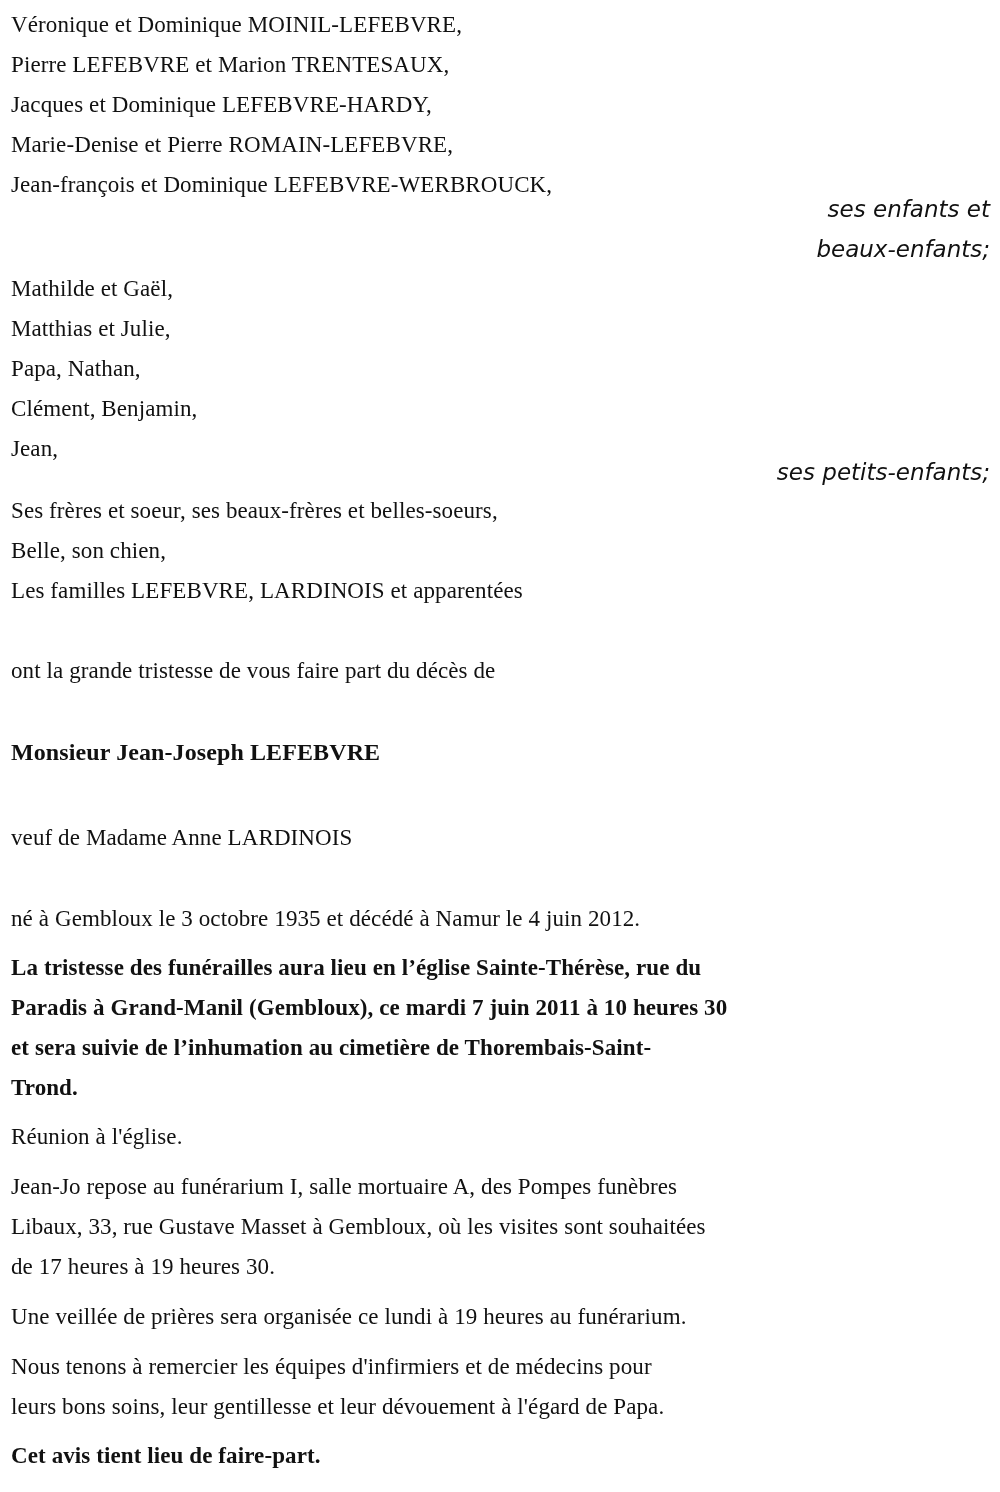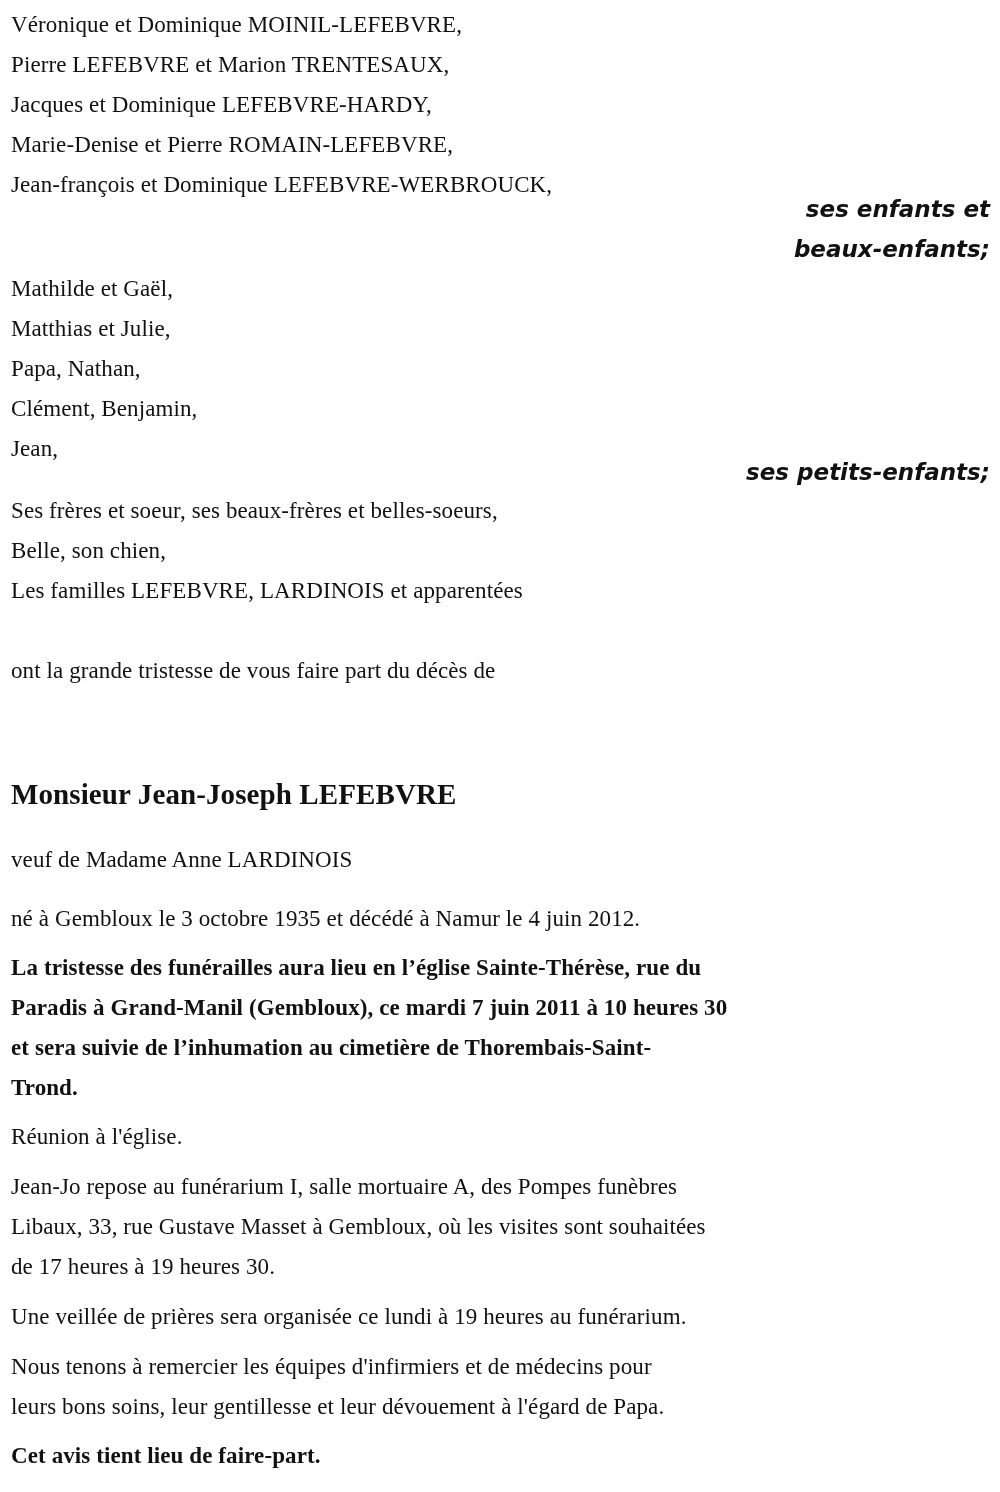--- a/index.html
+++ b/index.html
@@ -7,24 +7,24 @@
     width: 1000px; height: 1492px; position: relative; overflow: hidden;
     font-family: "DejaVu Sans", sans-serif; color: #111111;
     font-size: 23px;
   }
   .line {
     position: absolute; left: 11px; white-space: nowrap;
     line-height: 40px; height: 40px; letter-spacing: 0.1px; font-family: Liberation Serif, serif;
   }
   .right {
     position: absolute; right: 10px; white-space: nowrap; font-style: italic;
-    line-height: 40px; height: 40px; text-align: right; font-weight: bold;
+    line-height: 40px; height: 40px; text-align: right;
   }
   .bold { font-weight: bold; }
-  .title { font-weight: bold; font-size: 29px; line-height: 50px; height: 50px; margin-top: 42px; }
+  .title { font-weight: bold; font-size: 24px; line-height: 50px; height: 50px; }
 </style>
 </head>
 <body>
 
 <div>
   <div class="line" style="top:5px">Véronique et Dominique MOINIL-LEFEBVRE,</div>
   <div class="line" style="top:45px">Pierre LEFEBVRE et Marion TRENTESAUX,</div>
   <div class="line" style="top:85px">Jacques et Dominique LEFEBVRE-HARDY,</div>
   <div class="line" style="top:125px">Marie-Denise et Pierre ROMAIN-LEFEBVRE,</div>
   <div class="line" style="top:165px">Jean-françois et Dominique LEFEBVRE-WERBROUCK,</div>
@@ -44,21 +44,21 @@
 <div>
   <div class="line" style="top:491px">Ses frères et soeur, ses beaux-frères et belles-soeurs,</div>
   <div class="line" style="top:531px">Belle, son chien,</div>
   <div class="line" style="top:571px">Les familles LEFEBVRE, LARDINOIS et apparentées</div>
 </div>
 
 <div class="line" style="top:651px">ont la grande tristesse de vous faire part du décès de</div>
 
 <div class="line title" style="top:727px">Monsieur Jean-Joseph LEFEBVRE</div>
 
-<div class="line" style="top:840px">veuf de Madame Anne LARDINOIS</div>
+<div class="line" style="top:818px">veuf de Madame Anne LARDINOIS</div>
 
 <div class="line" style="top:899px">né à Gembloux le 3 octobre 1935 et décédé à Namur le 4 juin 2012.</div>
 
 <div>
   <div class="line bold" style="top:948px">La tristesse des funérailles aura lieu en l’église Sainte-Thérèse, rue du</div>
   <div class="line bold" style="top:988px">Paradis à Grand-Manil (Gembloux), ce mardi 7 juin 2011 à 10 heures 30</div>
   <div class="line bold" style="top:1028px">et sera suivie de l’inhumation au cimetière de Thorembais-Saint-</div>
   <div class="line bold" style="top:1068px">Trond.</div>
 </div>
 

